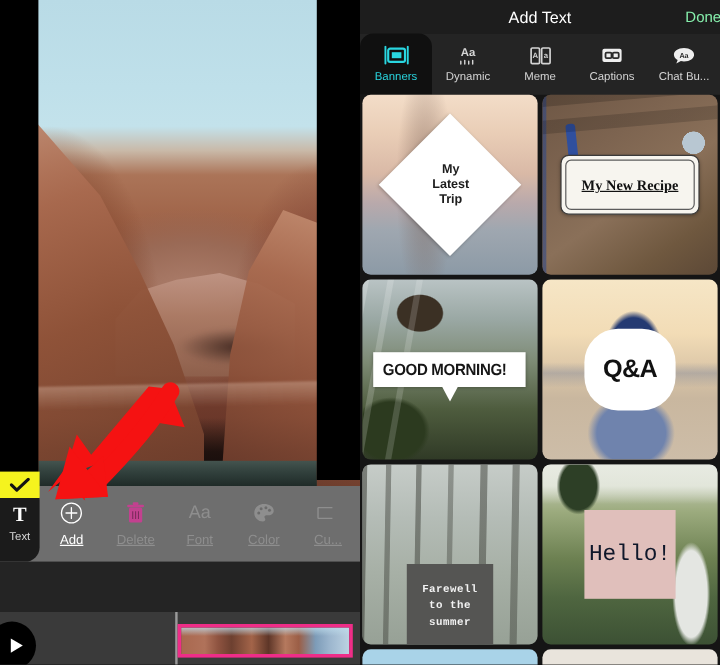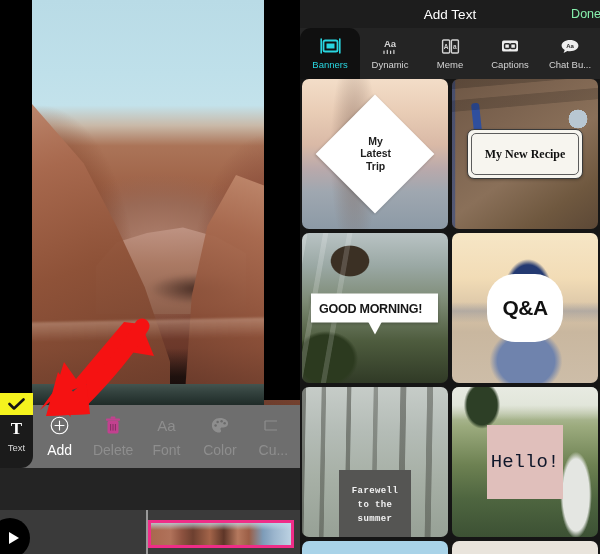--- a/index.html
+++ b/index.html
@@ -117,21 +117,21 @@
     font-size: 17px; color: #fff; line-height: 1;
   }
   .tool-text-active .t-label { font-size: 9.5px; color: #d8d8d8; }
   .tool-items { display: flex; margin-left: 33px; flex: 1; }
   .tool-item {
     flex: 1; display: flex; flex-direction: column;
     align-items: center; justify-content: center; gap: 6px;
     min-width: 0;
   }
   .tool-icon { height: 20px; display: flex; align-items: center; justify-content: center; }
-  .tool-label { font-size: 14px; white-space: nowrap; }
+  .tool-label { font-size: 11px; white-space: nowrap; text-decoration: underline; }
   .tool-item.en .tool-label { color: #ffffff; }
   .tool-item.dis .tool-label { color: #8e8e8e; }
   .tool-item.del .tool-label { color: #8e8e8e; }
 
   
   .timeline {
     position: absolute; z-index: 4; left: 0; top: 468px;
     width: 300px; height: 86px; background: #2b2b2b;
   }
   .timeline-top-bar {
@@ -296,21 +296,21 @@
     border: 1.5px solid #3a3a3a; border-radius: 7px;
     display: flex; align-items: center; justify-content: center;
     box-shadow: 0 1px 3px rgba(0,0,0,0.3);
   }
   .ornate::before {
     content: ""; position: absolute; inset: 3px;
     border: 1px solid #5c5c5c; border-radius: 5px;
   }
   .ornate .txt {
     font-family: "Liberation Serif", serif; font-weight: bold;
-    font-size: 12px; color: #111; position: relative; z-index: 2;
+    font-size: 12px; color: #111; position: relative; z-index: 2; text-decoration: underline;
   }
   .bubble {
     left: 9px; top: 50%; transform: translateY(-50%);
     background: #ffffff; padding: 7px 8px;
     box-shadow: 0 1px 3px rgba(0,0,0,0.3);
   }
   .bubble .txt {
     font-size: 13.5px; font-weight: bold; color: #161616;
     letter-spacing: -0.3px;
     font-family: "Liberation Sans Narrow", "Liberation Sans", sans-serif;

